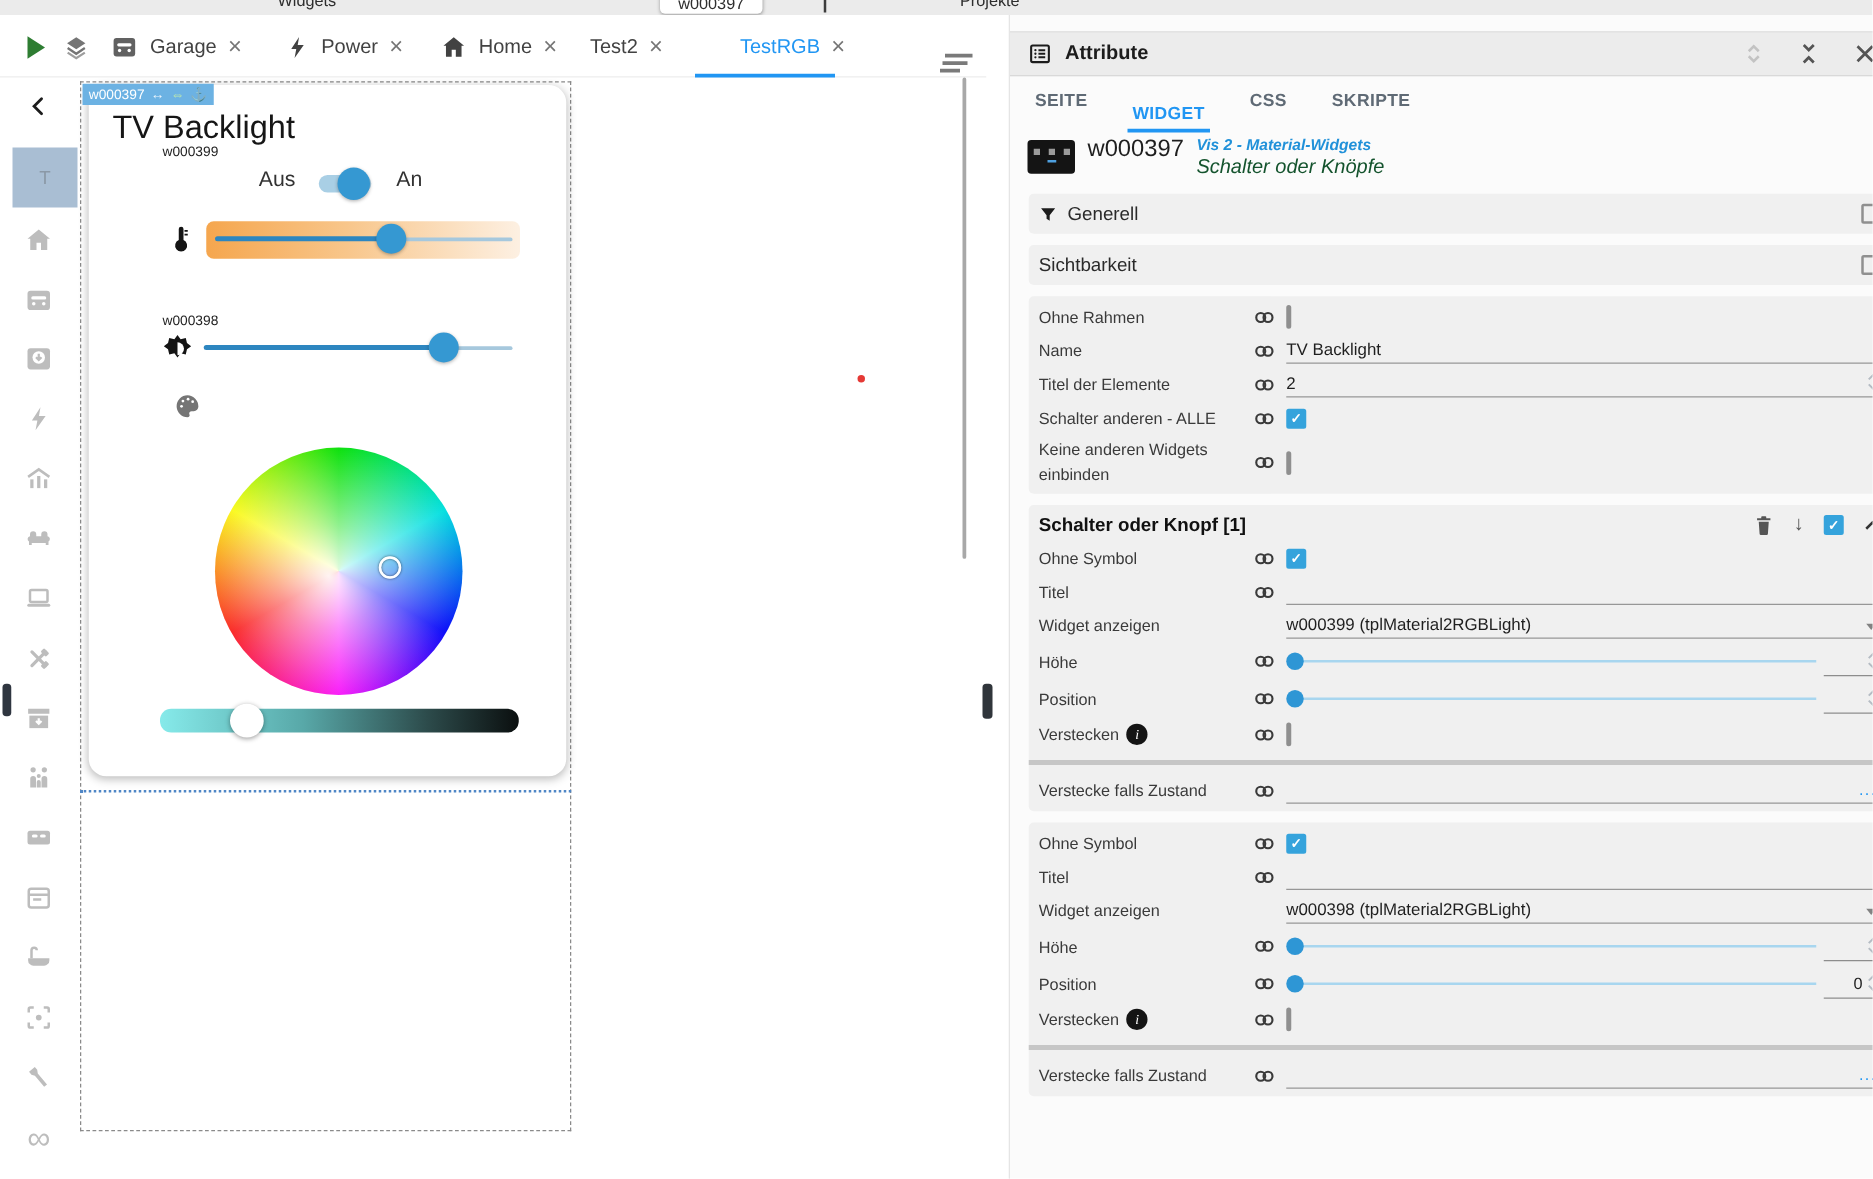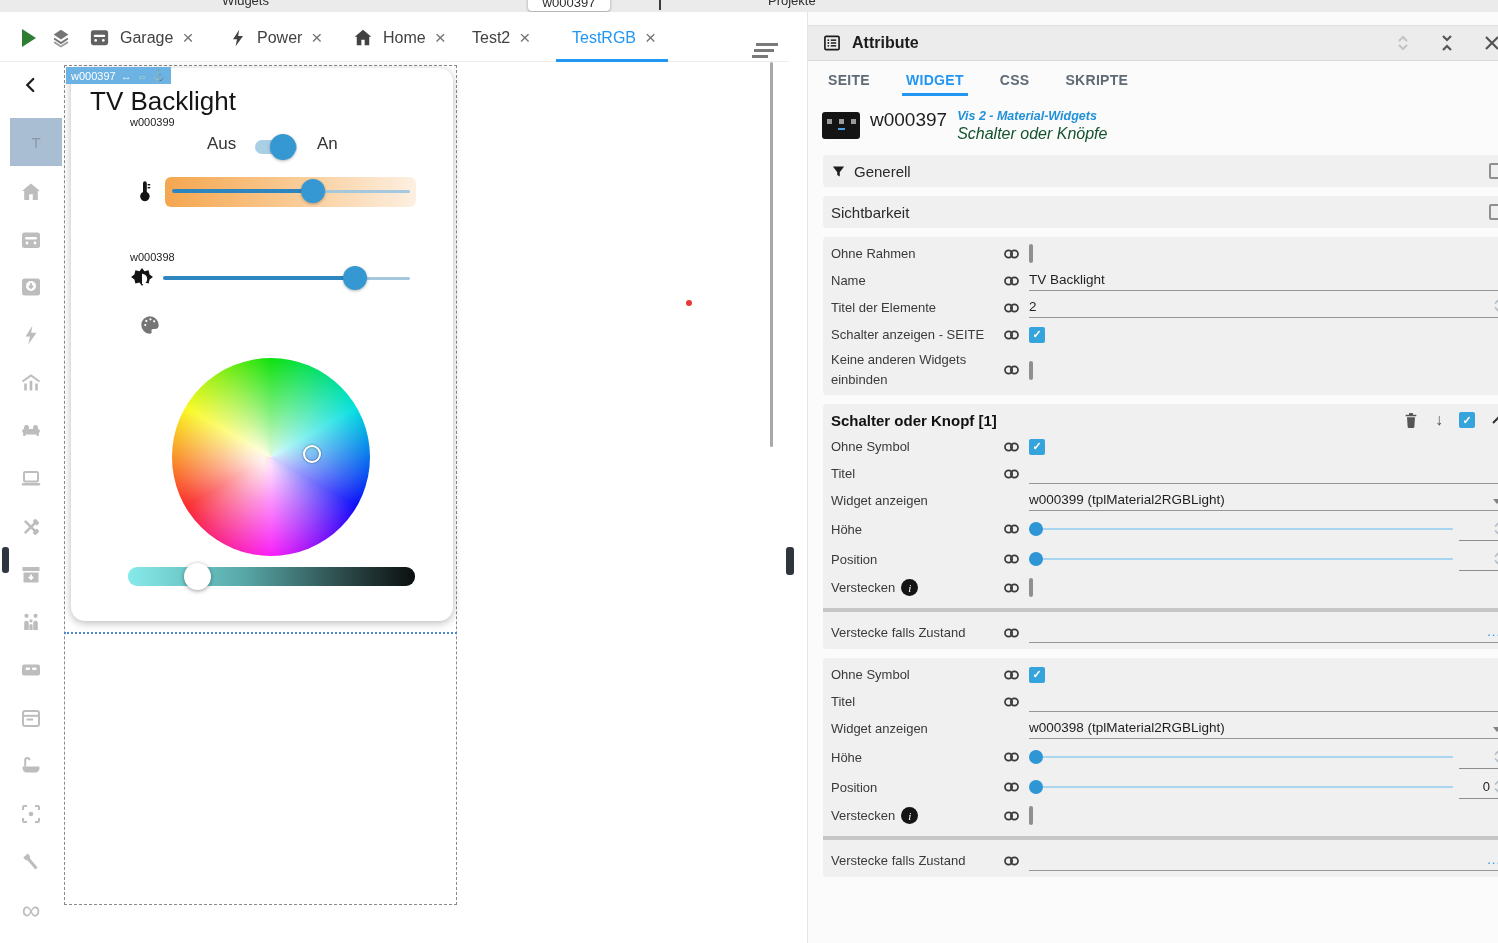--- a/index.html
+++ b/index.html
@@ -13,21 +13,21 @@
   .ts-box { position:absolute; left:528px; top:-20px; width:82px; height:31px; background:#fff; border-radius:4px;
             box-shadow:0 1px 3px rgba(0,0,0,.35); font-size:13px; color:#2e2e2e; text-align:center; padding-top:15px; }
   .ts-div { position:absolute; left:659px; top:-2px; width:2px; height:12px; background:#3c3c3c; }
 
   
   .tabbar { position:absolute; left:0; top:13px; width:789px; height:49px; background:#fff; border-bottom:1px solid #ededed; z-index:5; }
   .play-btn { position:absolute; left:22px; top:16px; width:0; height:0; border-left:14px solid #2e7d32; border-top:9px solid transparent; border-bottom:9px solid transparent; cursor:pointer; }
   .icon-btn { position:absolute; cursor:pointer; }
   .tab { position:absolute; top:0; height:49px; display:flex; align-items:center; gap:9px; font-size:16px; color:#424242; cursor:pointer; }
   .tab .x { color:#757575; font-size:19px; line-height:1; }
-  .tab.active { color:#2196f3; }
+  .tab.active { color:#2196f3;margin-left:20px; }
   .tab-underline { position:absolute; left:556px; top:46px; width:112px; height:3px; background:#2196f3; }
 
   
   .sidebar { position:absolute; left:0; top:62px; width:62px; height:881px; background:#fff; z-index:4; }
   .side-item { position:absolute; left:0; width:62px; display:flex; justify-content:center; cursor:pointer; }
   .room-tile { position:absolute; left:10px; top:56px; width:52px; height:48px; background:#a9bed3; color:#8b99a7;
                display:flex; align-items:center; justify-content:center; font-size:15px; cursor:pointer; }
   .drag-left { position:absolute; left:2px; top:547px; width:7px; height:26px; background:#2f3640; border-radius:3px; cursor:ew-resize; z-index:8; }
   .canvas-scrollbar { position:absolute; left:770px; top:62px; width:3px; height:385px; background:#a8a8a8; border-radius:2px; z-index:8; cursor:ns-resize; }
   .drag-right { position:absolute; left:786px; top:547px; width:8px; height:28px; background:#30353b; border-radius:3px; cursor:ew-resize; z-index:8; }
@@ -67,21 +67,21 @@
            box-shadow:0 1px 4px rgba(0,0,0,.4); cursor:pointer; }
 
   
   .panel { position:absolute; left:807px; top:12px; width:708px; height:931px; background:#fbfbfb; border-left:1px solid #e5e5e5; overflow:hidden; }
   .panel-header { position:absolute; top:13px; left:0; right:0; height:36px; background:#ececec; border-top:1px solid #e0e0e0;
                   border-bottom:1px solid #d9d9d9; display:flex; align-items:center; gap:10px; padding:0 14px; }
   .panel-title { font-size:16px; font-weight:bold; color:#1c1c1c; }
   .ph-icons { margin-left:auto; display:flex; align-items:center; gap:28px; }
   .panel-tabs { position:absolute; top:60px; left:20px; display:flex; gap:36px; }
   .ptab { font-size:14px; font-weight:bold; color:#5f6a75; letter-spacing:.3px; cursor:pointer; position:relative; padding-bottom:8px; }
-  .ptab.active { color:#2196f3; }
+  .ptab.active { color:#2196f3;margin-top:10px; }
   .ptab.active::after { content:""; position:absolute; left:-4px; right:-4px; bottom:0; height:3px; background:#2196f3; }
   .winfo { position:absolute; top:97px; left:14px; display:flex; align-items:flex-start; gap:10px; }
   .wthumb { width:38px; height:27px; background:#141414; border-radius:3px; position:relative; margin-top:3px; }
   .wthumb i { position:absolute; top:7px; width:5px; height:5px; background:#9a9a9a; }
   .wthumb .u { position:absolute; top:16px; left:16px; width:7px; height:2px; background:#4ea0e0; }
   .wid-big { font-size:19px; color:#1e1e1e; }
   .wmeta { display:flex; flex-direction:column; gap:2px; }
   .wset { font-size:12.5px; font-weight:bold; font-style:italic; color:#2191d9; }
   .wtype { font-size:16px; font-style:italic; color:#14532d; }
 
@@ -485,21 +485,21 @@
           <span class="uline" style="grid-column:3/5">
               <span>2</span>
             <span class="spin-abs">
                 <svg width="12" height="15" viewBox="0 0 12 15">
                   <path d="M2 5.5 L6 1.5 L10 5.5 M2 9.5 L6 13.5 L10 9.5" fill="none" stroke="#b5bcc4" stroke-width="1.6"></path>
                 </svg>
               </span>
           </span>
         </div>
         <div class="row">
-          <span class="lbl">Schalter anzeigen - SEITE</span>
+          <span class="lbl">Schalter anderen - ALLE</span>
           <span>
               <svg width="17" height="14" viewBox="0 0 17 14">
                 <g fill="none" stroke="#3a3a3a" stroke-width="1.7">
                   <circle cx="5.6" cy="7" r="3.6"></circle>
                   <circle cx="11.4" cy="7" r="3.6"></circle>
                 </g>
               </svg>
             </span>
           <span>
               <span class="cb on"></span>

